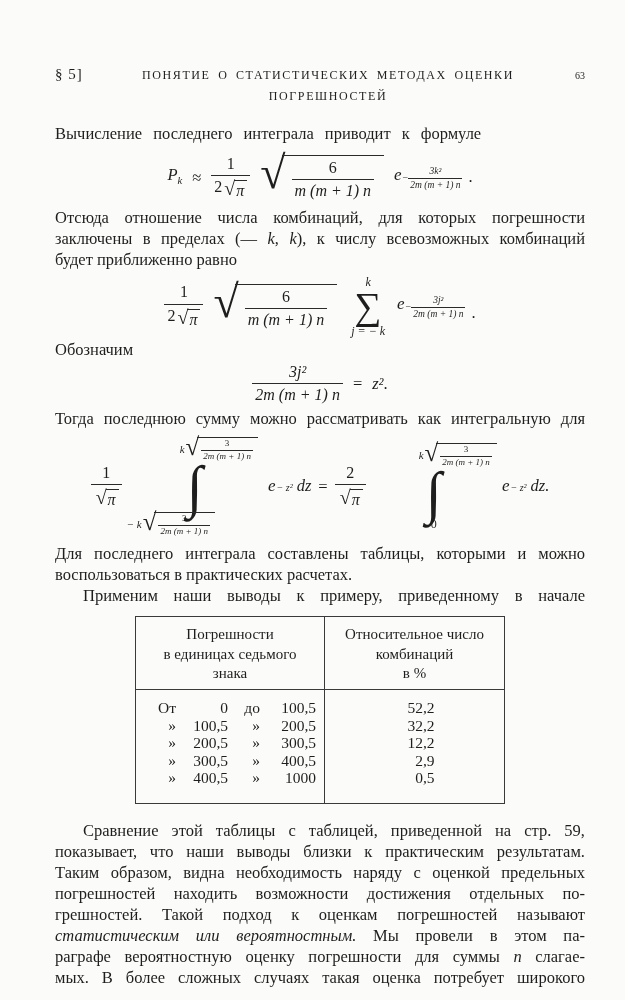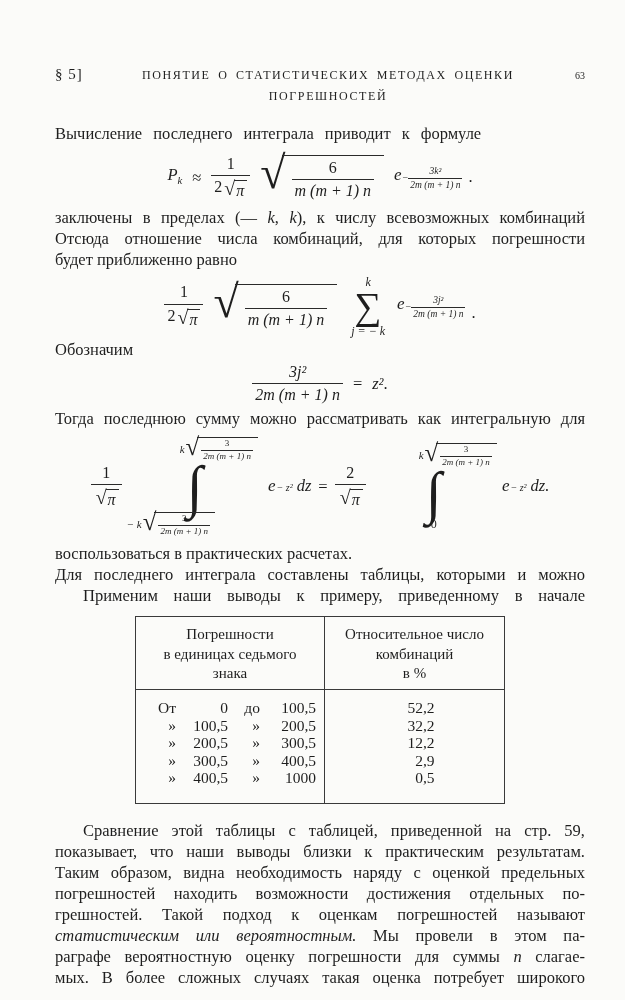--- a/index.html
+++ b/index.html
@@ -112,22 +112,22 @@
       <span class="rad-sign">√</span>
       <span class="rad-body"><span class="frac"><span class="fr-num">6</span><span class="fr-den it">m (m + 1) n</span></span></span>
     </span>
     <span class="eterm">
       <span class="it ebig">e</span>
         <span class="esup"><span>−</span><span class="frac tiny"><span class="fr-num it">3k²</span><span class="fr-den it">2m (m + 1) n</span></span></span>
     </span>
     <span class="fdot">.</span>
   </div>
 
+  <div class="line">Отсюда отношение числа комбинаций, для которых погрешности</div>
   <div class="line"><span>заключены в пределах (—</span>&nbsp;<span class="it">k</span><span>,</span> <span class="it">k</span><span>), к числу всевозможных комбинаций</span></div>
-  <div class="line">Отсюда отношение числа комбинаций, для которых погрешности</div>
   <div class="line endl">будет приближенно равно</div>
 
   <div class="formula f2">
     <span class="frac">
       <span class="fr-num">1</span>
       <span class="fr-den"><span>2</span><span class="sq">
             <span class="sq-sign">√</span>
             <span class="sq-body it">π</span>
           </span></span>
     </span>
@@ -210,22 +210,22 @@
       <span class="lim int-bot center">0</span>
     </span>
     <span class="eterm">
       <span class="it ebig">e</span>
         <span class="esup it">− z²</span>
         <span class="it dzsp">dz.</span>
     </span>
   </div>
 
   <div class="blk">
+    <div class="line">Для последнего интеграла составлены таблицы, которыми и можно</div>
     <div class="line endl">воспользоваться в практических расчетах.</div>
-    <div class="line">Для последнего интеграла составлены таблицы, которыми и можно</div>
   </div>
   <div>
     <div class="line indent">Применим наши выводы к примеру, приведенному в начале</div>
   </div>
 
   <table class="rtable">
     <thead>
       <tr>
         <th class="th1">
           <span class="thl">Погрешности</span>

